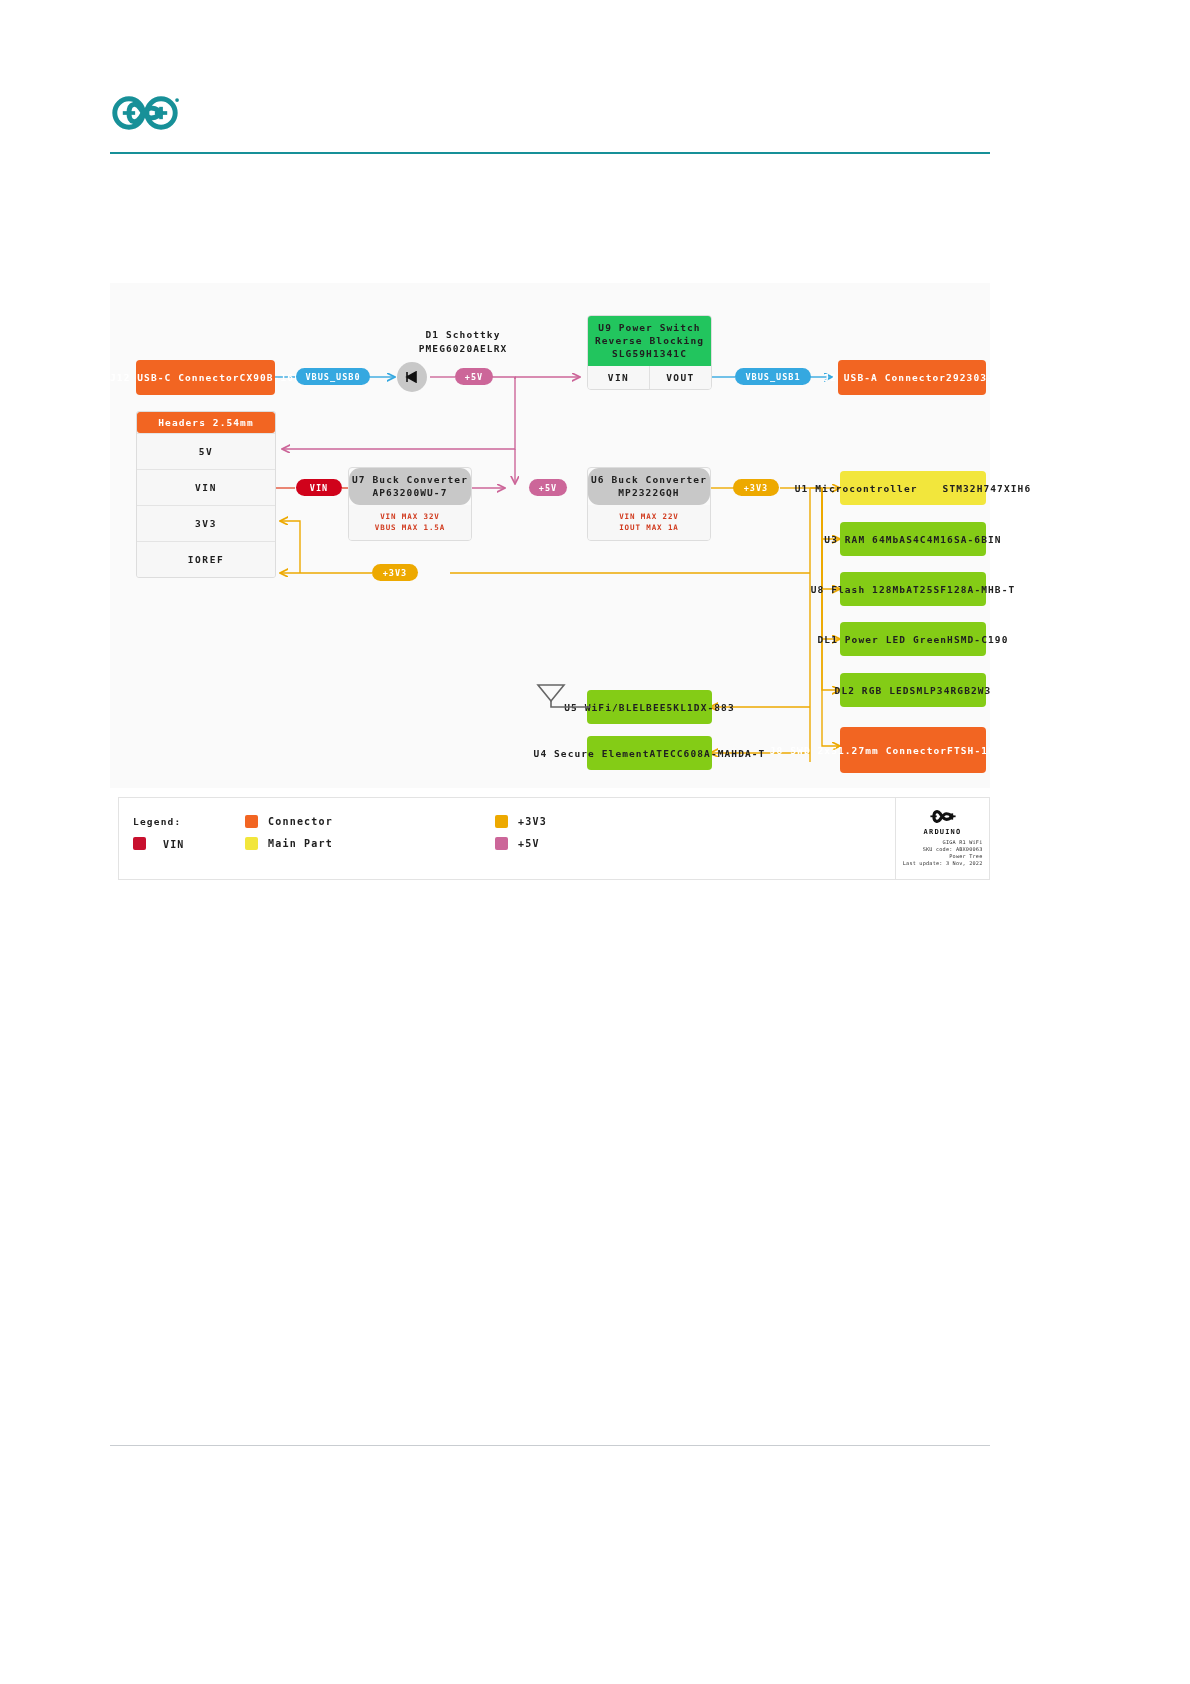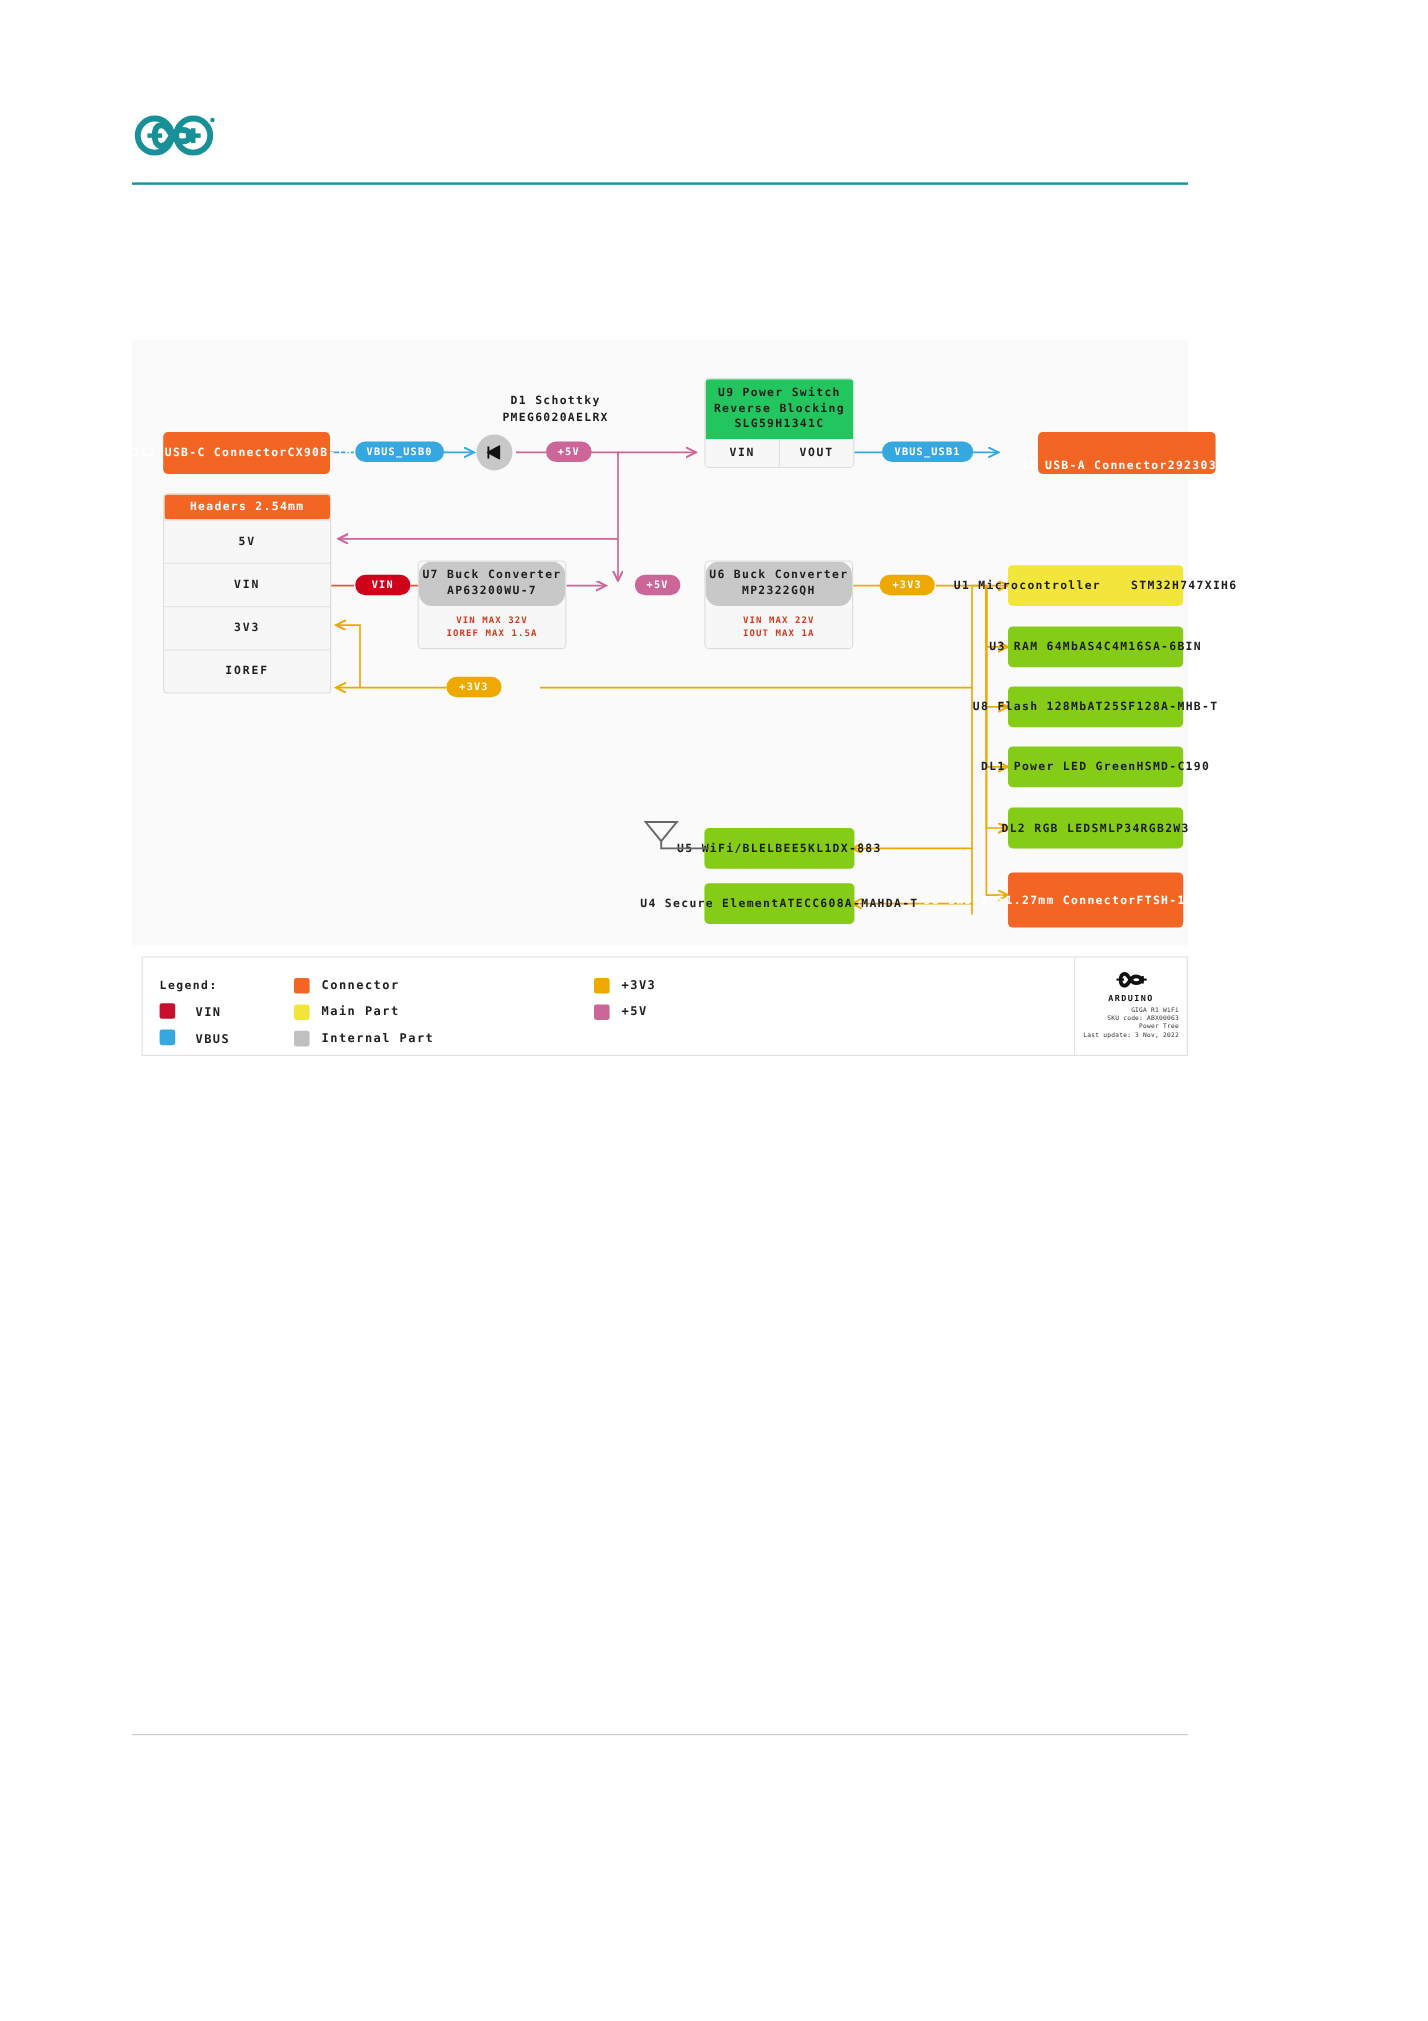--- a/index.html
+++ b/index.html
@@ -426,33 +426,33 @@
         <span>U9 Power Switch</span><br>
         <span>Reverse Blocking</span><br>
         <span>SLG59H1341C</span>
       </div>
       <div class="bot">
         <div>VIN</div>
         <div>VOUT</div>
       </div>
     </div>
 
-    <div class="blk blk-orange" style="left:755px; top:77px; width:148px; height:35px;align-items:flex-end;">
+    <div class="blk blk-orange" style="left:728px; top:77px; width:148px; height:35px;">
       <span>J2 USB-A Connector</span>
       <span class="l2">292303-7</span>
     </div>
 
     <div class="buck" style="left:238px; top:184px;">
       <div class="head">
         <span>U7 Buck Converter</span><br>
         <span>AP63200WU-7</span>
       </div>
       <div class="spec">
         <span>VIN MAX 32V</span><br>
-        <span>IOREF MAX 1.5A</span>
+        <span>VBUS MAX 1.5A</span>
       </div>
     </div>
 
     <div class="buck" style="left:477px; top:184px;">
       <div class="head">
         <span>U6 Buck Converter</span><br>
         <span>MP2322GQH</span>
       </div>
       <div class="spec">
         <span>VIN MAX 22V</span><br>
@@ -541,30 +541,20 @@
           <span class="sw" style="background:#c8102e; display:inline-block; vertical-align:-2px;"></span>
           <span class="lg-lab">VIN</span>
         </div>
         <div class="lg-cell c2">
           <span class="sw" style="background:#f2e63c"></span>
           <span class="lg-lab">Main Part</span>
         </div>
         <div class="lg-cell">
           <span class="sw" style="background:#cc6699"></span>
           <span class="lg-lab">+5V</span>
-        </div>
-      </div>
-      <div class="lg-row">
-        <div class="lg-title">
-          <span class="sw" style="background:#35a8e0; display:inline-block; vertical-align:-2px;"></span>
-          <span class="lg-lab">VBUS</span>
-        </div>
-        <div class="lg-cell c2">
-          <span class="sw" style="background:#c0c0c0"></span>
-          <span class="lg-lab">Internal Part</span>
         </div>
       </div>
     </div>
 
     <div class="tblock">
       <svg class="tlogo" viewBox="0 0 120 60">
         <path d="M34 30 C34 13 46 13 52 22 C58 31 62 38 70 38 C80 38 86 31 86 30" fill="none" stroke="#111" stroke-width="9"></path>
         <path d="M34 30 C34 47 46 47 52 38 C58 29 62 22 70 22 C80 22 86 29 86 30" fill="none" stroke="#111" stroke-width="9"></path>
         <rect x="24" y="27" width="18" height="5" fill="#111"></rect>
         <rect x="78" y="27" width="18" height="5" fill="#111"></rect>

